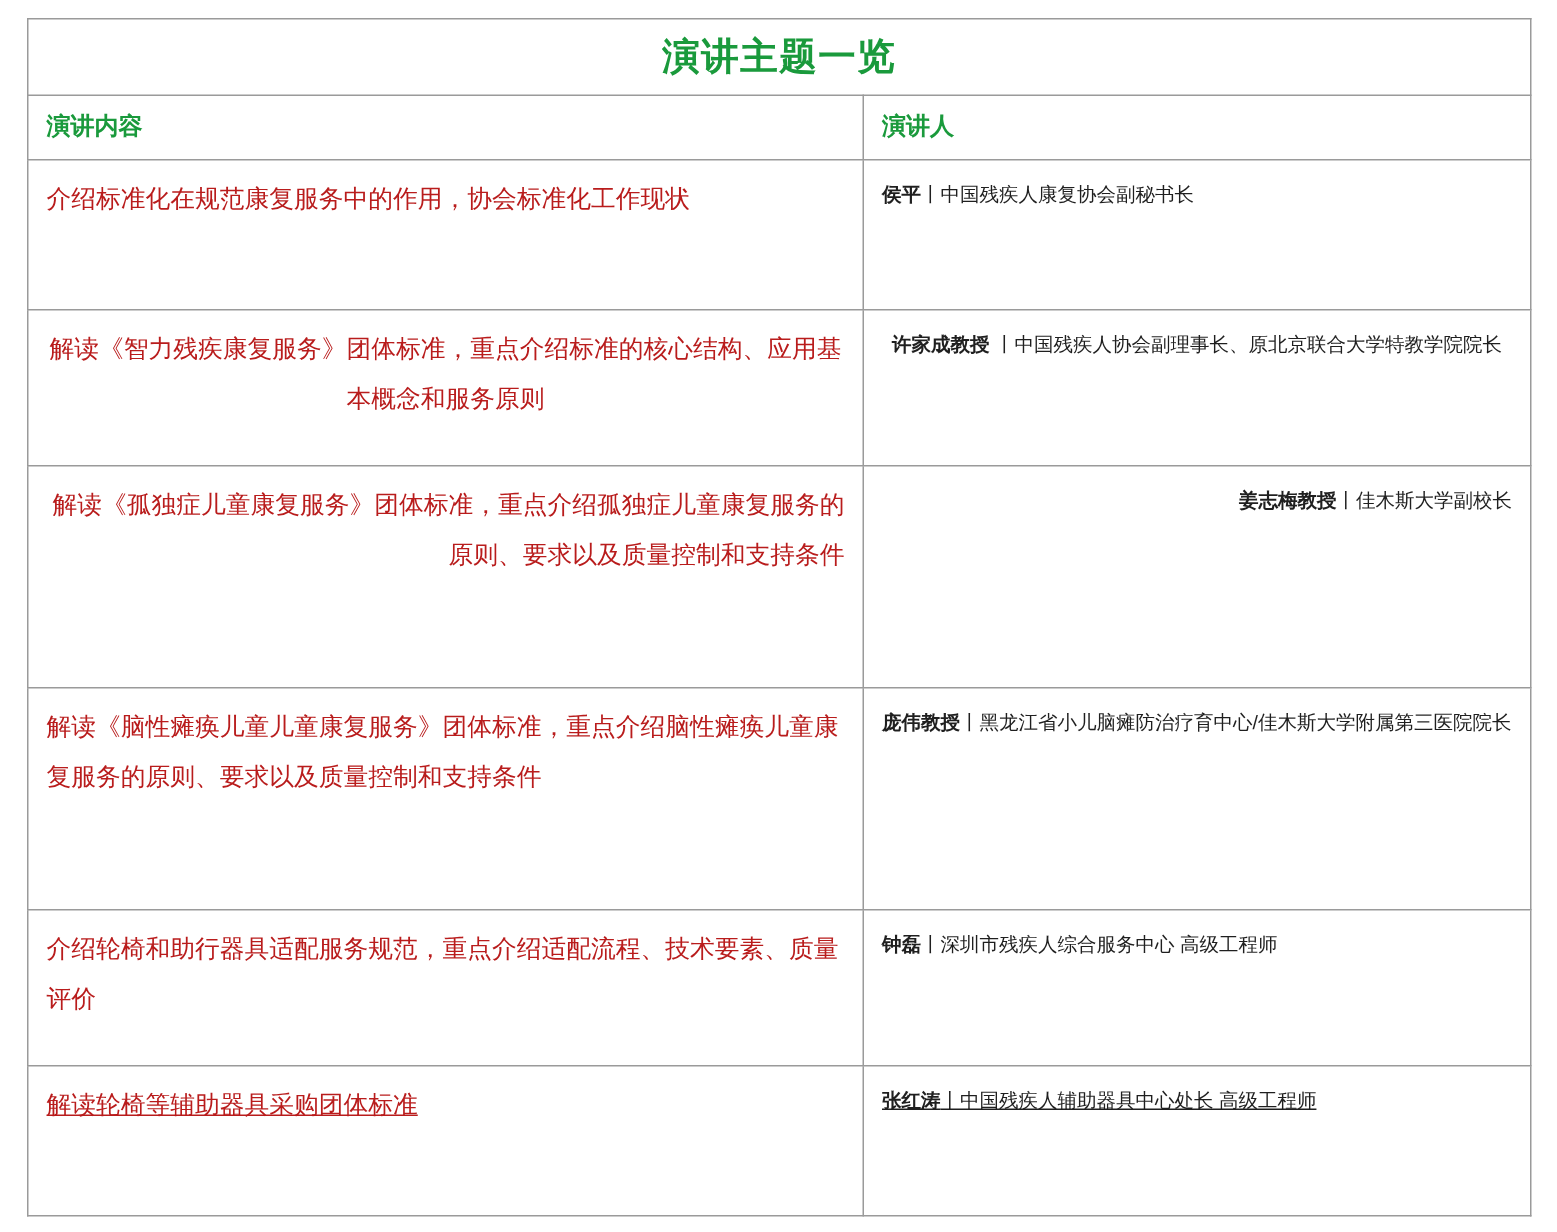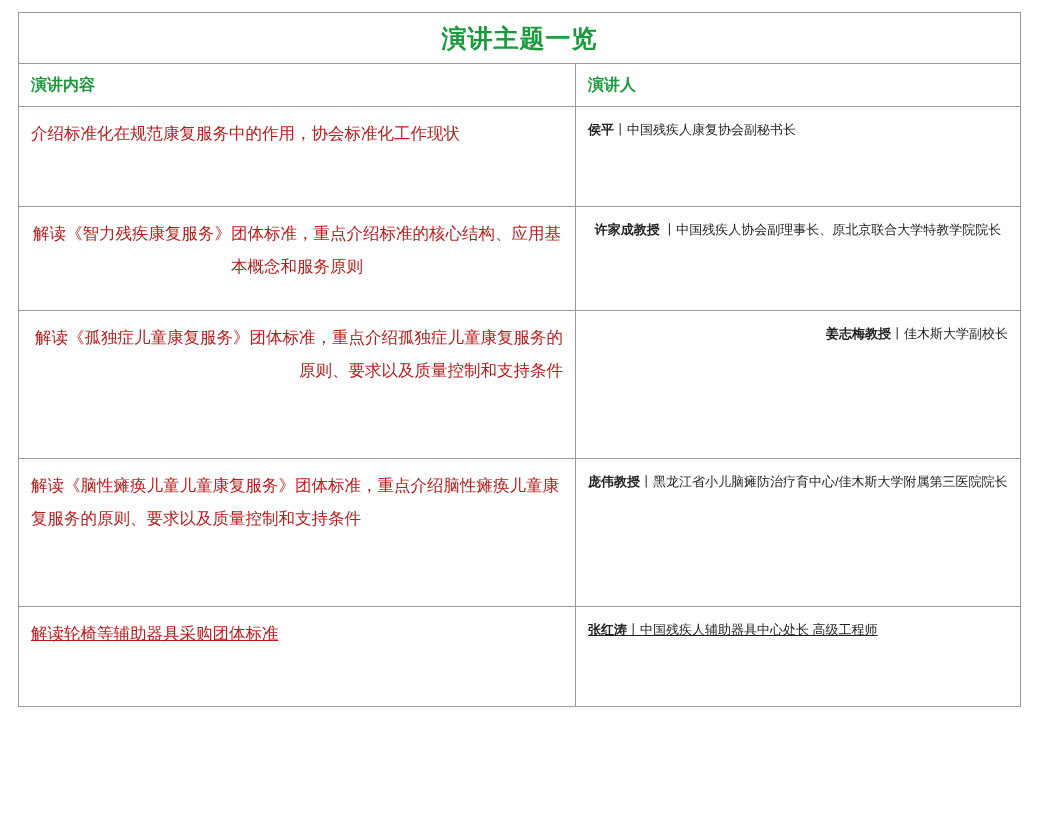--- a/index.html
+++ b/index.html
@@ -101,20 +101,24 @@
       <tr class="r3">
         <td class="content-cell">解读《孤独症儿童康复服务》团体标准，重点介绍孤独症儿童康复服务的原则、要求以及质量控制和支持条件</td>
         <td class="speaker-cell"><span class="speaker-name">姜志梅教授</span><span>丨</span><span>佳木斯大学副校长</span></td>
       </tr>
 
       <tr class="r4">
         <td class="content-cell">解读《脑性瘫痪儿童儿童康复服务》团体标准，重点介绍脑性瘫痪儿童康复服务的原则、要求以及质量控制和支持条件</td>
         <td class="speaker-cell"><span class="speaker-name">庞伟教授</span><span>丨</span><span>黑龙江省小儿脑瘫防治疗育中心/佳木斯大学附属第三医院院长</span></td>
       </tr>
 
+      <tr class="r5">
+        <td class="content-cell">介绍轮椅和助行器具适配服务规范，重点介绍适配流程、技术要素、质量评价</td>
+        <td class="speaker-cell"><span class="speaker-name">钟磊</span><span>丨</span><span>深圳市残疾人综合服务中心 高级工程师</span></td>
+      </tr>
 
       <tr class="r6">
         <td class="content-cell">解读轮椅等辅助器具采购团体标准</td>
         <td class="speaker-cell"><span class="speaker-name">张红涛</span><span>丨</span><span>中国残疾人辅助器具中心处长 高级工程师</span></td>
       </tr>
     </tbody>
   </table>
 </div>
 
 </body></html>

